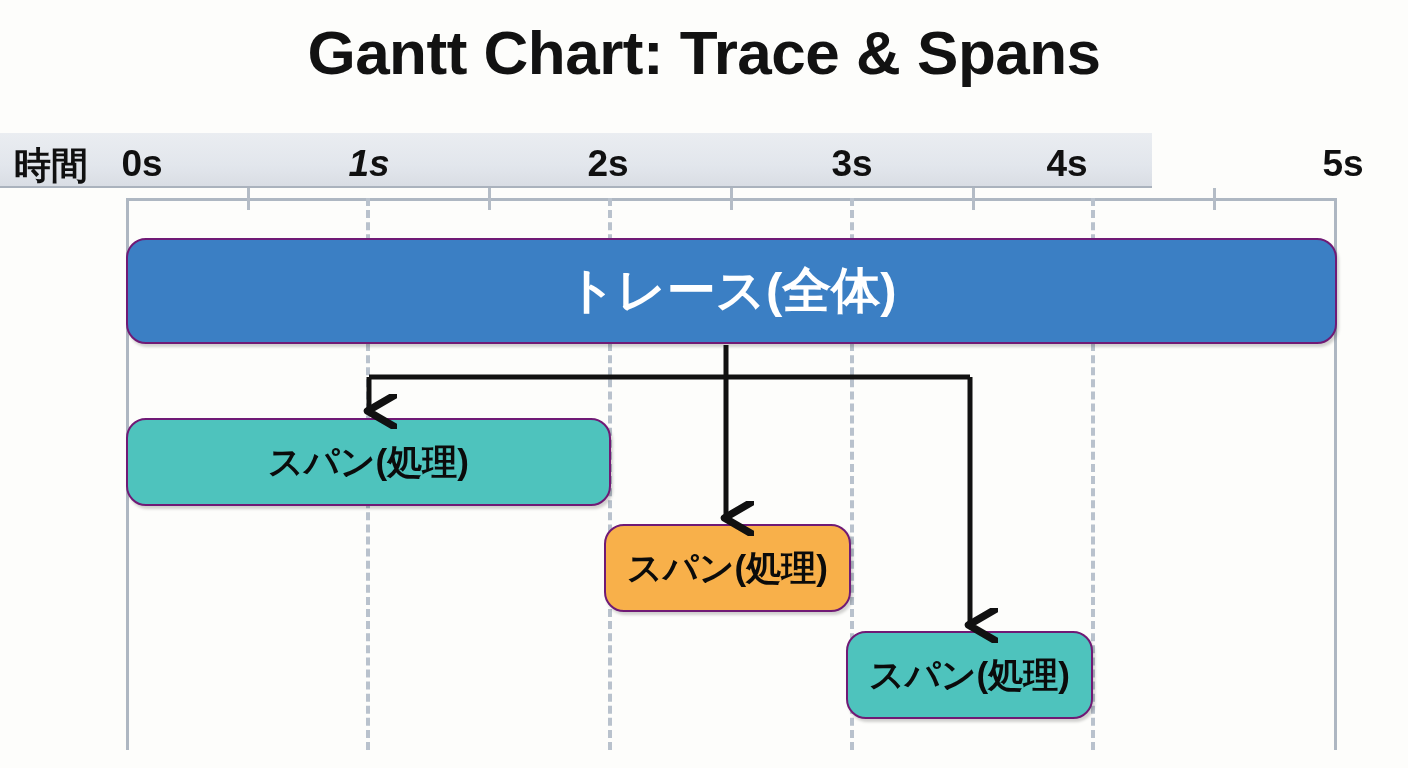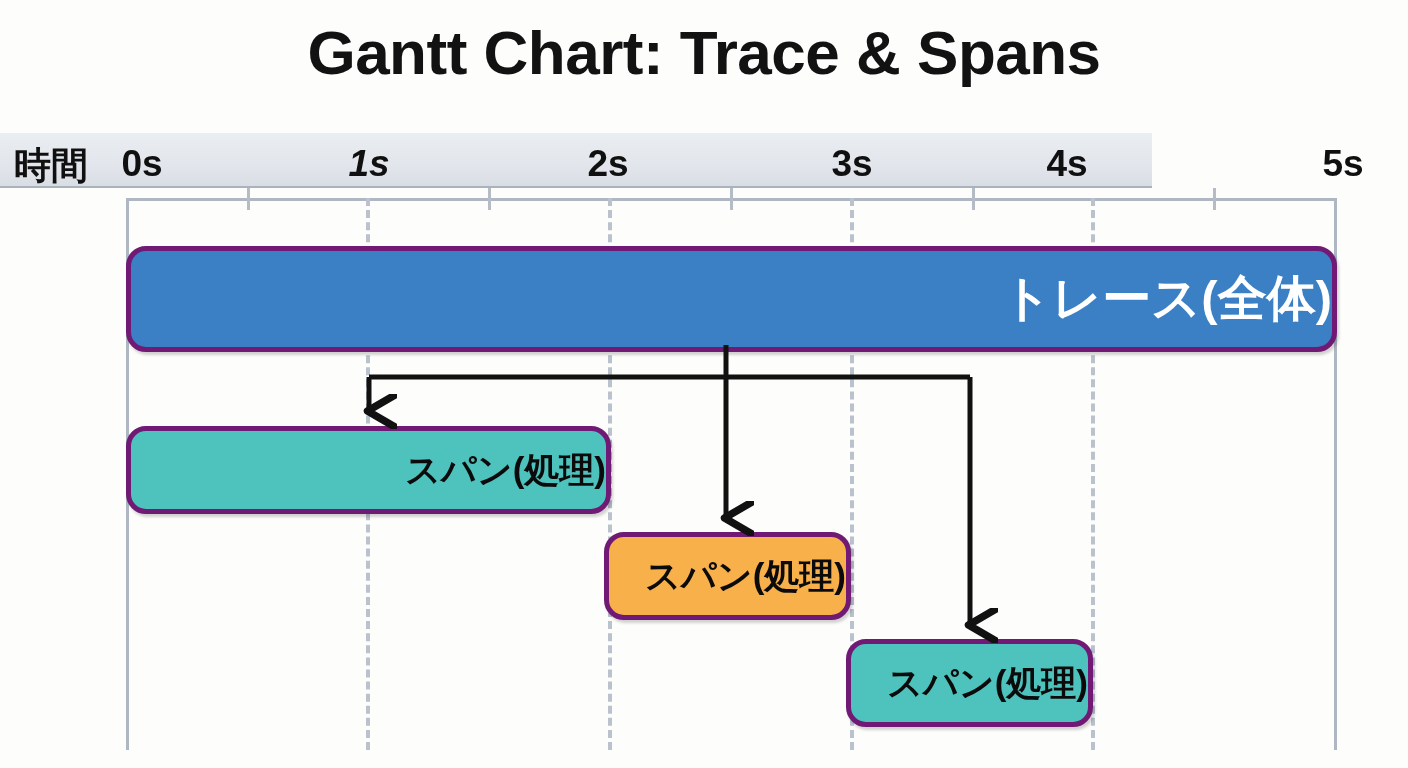--- a/index.html
+++ b/index.html
@@ -107,29 +107,28 @@
     right: 72px;
     top: 10px;
     height: 3px;
     background: #aeb7c2;
   }
 
   
   .bar {
     position: absolute;
     box-sizing: border-box;
-    border: 5px solid #701a75;
+    border: 2px solid #701a75;
     border-radius: 20px;
     display: flex;
     align-items: center;
-    justify-content: flex-end;
+    justify-content: center;
     font-weight: bold;
     white-space: nowrap;
     box-shadow: 2px 3px 3px rgba(0,0,0,0.18);
-    margin-top: 8px;
   }
   .bar-trace {
     background: #3b7fc4;
     color: #ffffff;
   }
   .bar-teal {
     background: #4ec3bd;
     color: #0b0b0b;
   }
   .bar-orange {

